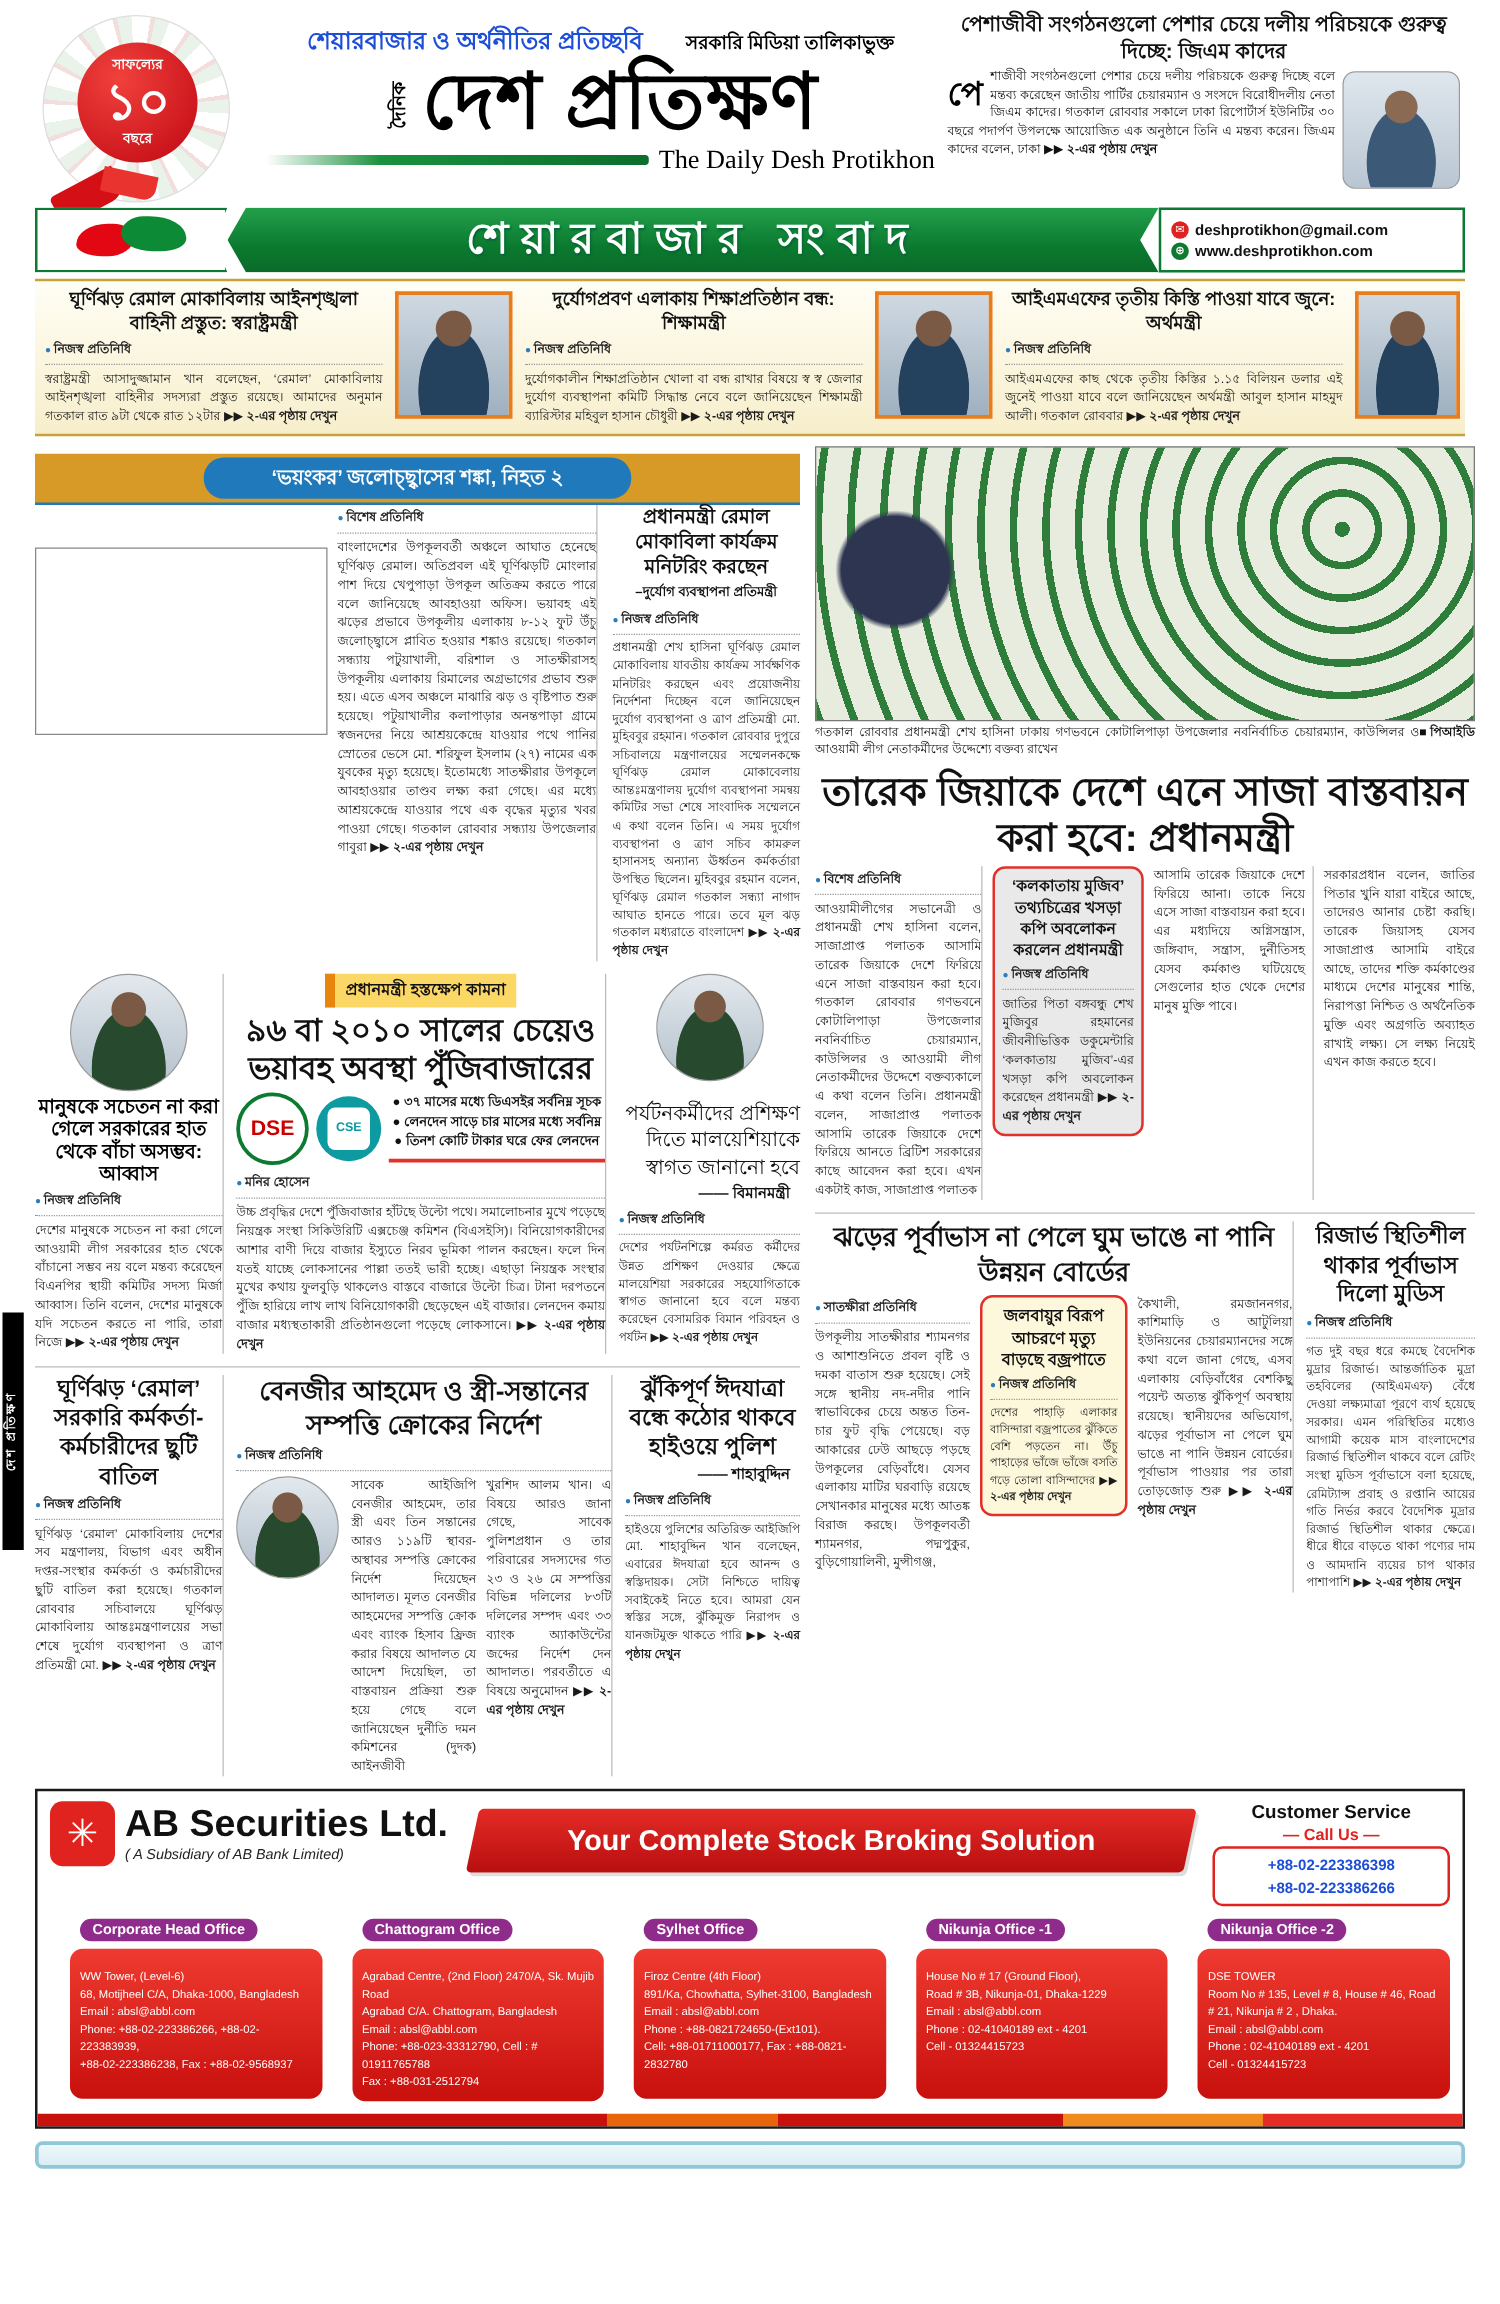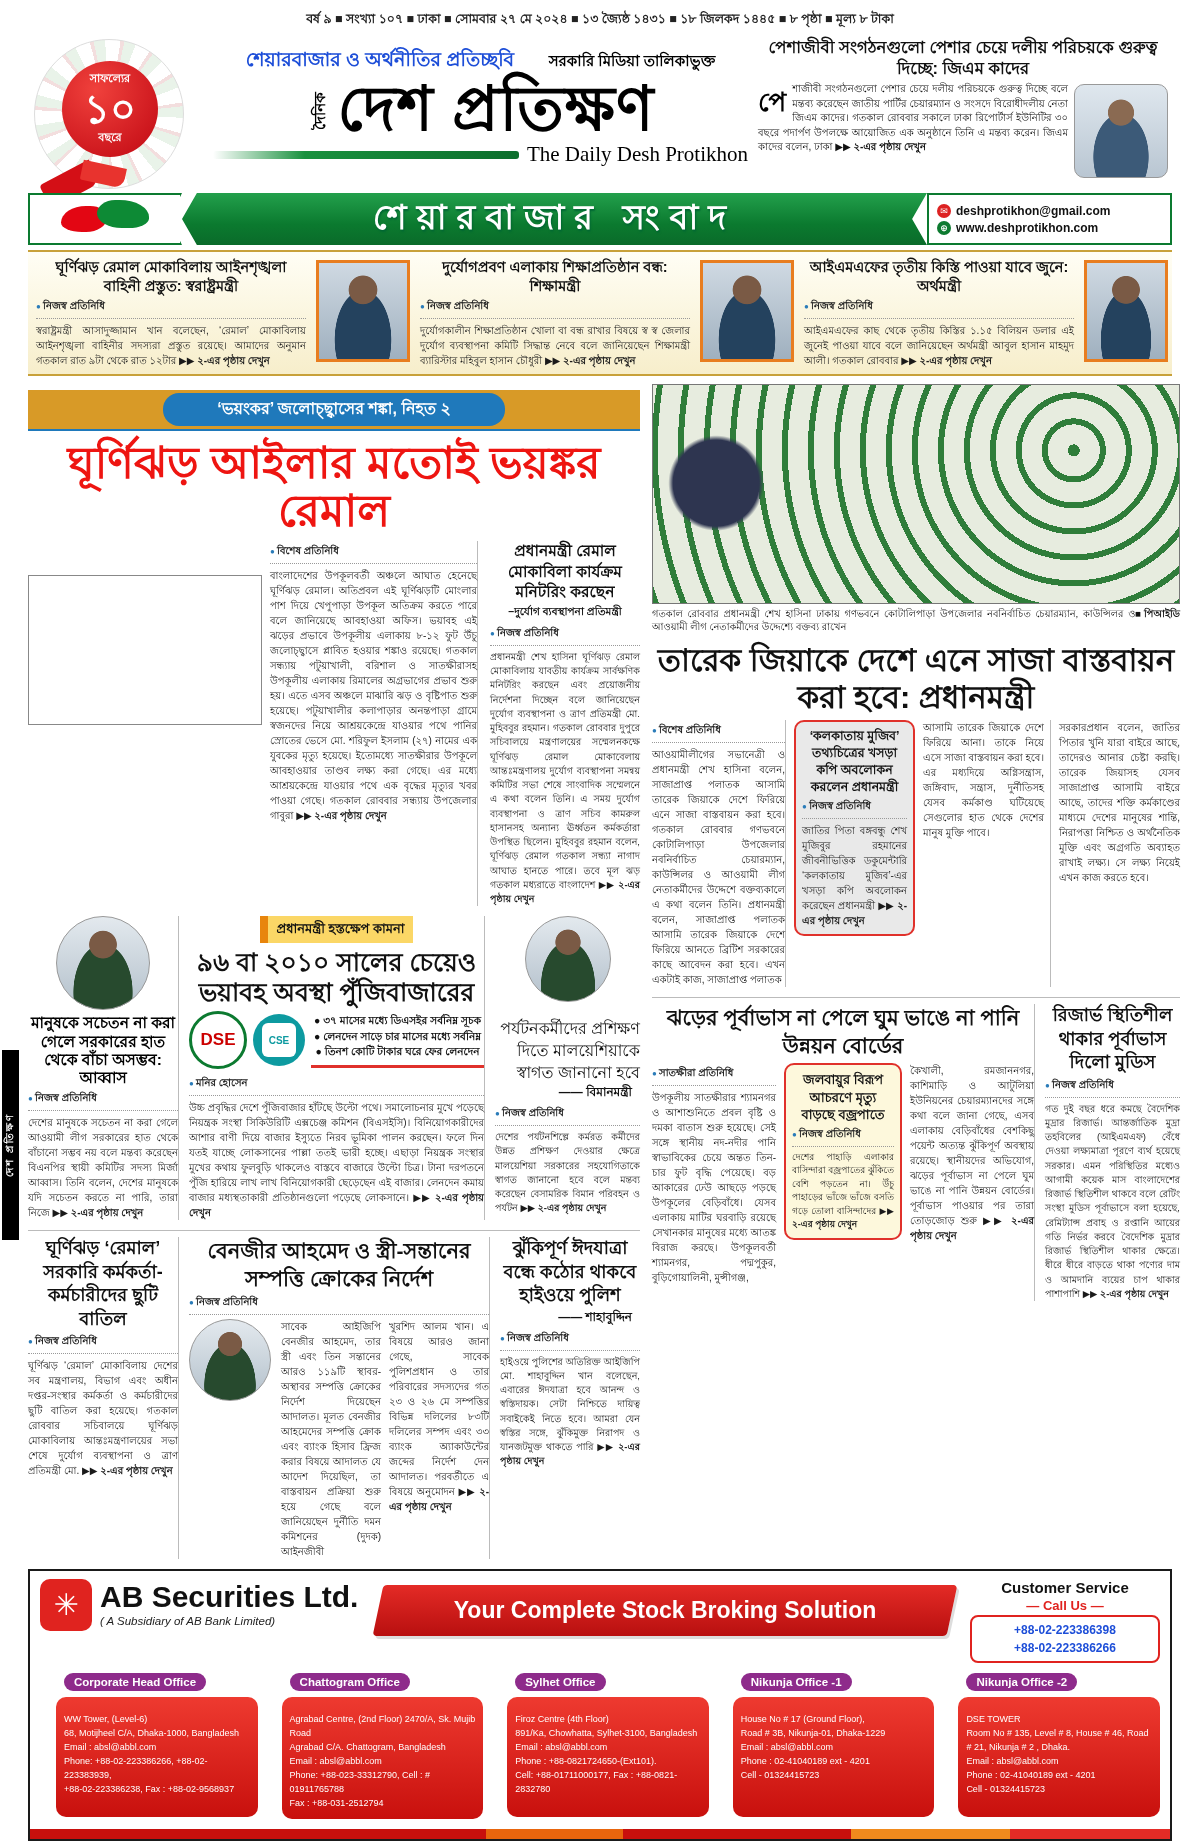--- a/index.html
+++ b/index.html
@@ -137,21 +137,20 @@
   .ab-stripe{height:10px;margin:10px -10px 0 -10px;background:linear-gradient(90deg,#c8100d 0 40%,#e8650d 40% 52%,#c8100d 52% 72%,#f08a1d 72% 86%,#e42b26 86% 100%);}
   
   .mo-ad{border:3px solid #8fc6d8;border-radius:6px;margin-top:10px;background:linear-gradient(#eef8fb,#d9edf4);
      display:flex;gap:8px;padding:8px;}
 </style>
 </head>
 <body>
 
 <div class="page">
 
-  <div class="dateline">বর্ষ ৯ ■ সংখ্যা ১০৭ ■ ঢাকা ■ সোমবার ২৭ মে ২০২৪ ■ ১৩ জ্যৈষ্ঠ ১৪৩১ ■ ১৮ জিলকদ ১৪৪৫ ■ ৮ পৃষ্ঠা ■ মূল্য ৮ টাকা</div>
 
   <div class="masthead">
     <div>
       <div class="badge">
         <div class="badge-outer"></div>
         <div class="badge-inner">
           <span class="b1">সাফল্যের</span>
           <span class="b2">১০</span>
           <span class="b3">বছরে</span>
         </div>
@@ -226,21 +225,20 @@
     </div>
     <div class="bphoto" style="width:78px;"></div>
   </div>
 
   <div class="main-grid" style="margin-top:8px;">
 
     <div>
       <div class="kicker-band">
         <div class="kicker-pill">‘ভয়ংকর’ জলোচ্ছ্বাসের শঙ্কা, নিহত ২</div>
       </div>
-      <div class="lead-hl">ঘূর্ণিঝড় আইলার মতোই ভয়ঙ্কর রেমাল</div>
       <div class="row" style="gap:10px;">
         <div style="width:232px;flex:none;">
           <div class="cyclone-photo"></div>
         </div>
         <div style="flex:1;" class="colsep">
           <div class="by">বিশেষ প্রতিনিধি</div>
           <div class="bd"><span>বাংলাদেশের উপকূলবর্তী অঞ্চলে আঘাত হেনেছে ঘূর্ণিঝড় রেমাল। অতিপ্রবল এই ঘূর্ণিঝড়টি মোংলার পাশ দিয়ে খেপুপাড়া উপকূল অতিক্রম করতে পারে বলে জানিয়েছে আবহাওয়া অফিস। ভয়াবহ এই ঝড়ের প্রভাবে উপকূলীয় এলাকায় ৮-১২ ফুট উঁচু জলোচ্ছ্বাসে প্লাবিত হওয়ার শঙ্কাও রয়েছে। গতকাল সন্ধ্যায় পটুয়াখালী, বরিশাল ও সাতক্ষীরাসহ উপকূলীয় এলাকায় রিমালের অগ্রভাগের প্রভাব শুরু হয়। এতে এসব অঞ্চলে মাঝারি ঝড় ও বৃষ্টিপাত শুরু হয়েছে। পটুয়াখালীর কলাপাড়ার অনন্তপাড়া গ্রামে স্বজনদের নিয়ে আশ্রয়কেন্দ্রে যাওয়ার পথে পানির স্রোতের ভেসে মো. শরিফুল ইসলাম (২৭) নামের এক যুবকের মৃত্যু হয়েছে। ইতোমধ্যে সাতক্ষীরার উপকূলে আবহাওয়ার তাণ্ডব লক্ষ্য করা গেছে। এর মধ্যে আশ্রয়কেন্দ্রে যাওয়ার পথে এক বৃদ্ধের মৃত্যুর খবর পাওয়া গেছে। গতকাল রোববার সন্ধ্যায় উপজেলার গাবুরা</span>
             <span style="font-weight:bold;">▶▶ ২-এর পৃষ্ঠায় দেখুন</span></div>
         </div>
         <div class="pm-col" style="width:150px;flex:none;padding-left:2px;">

